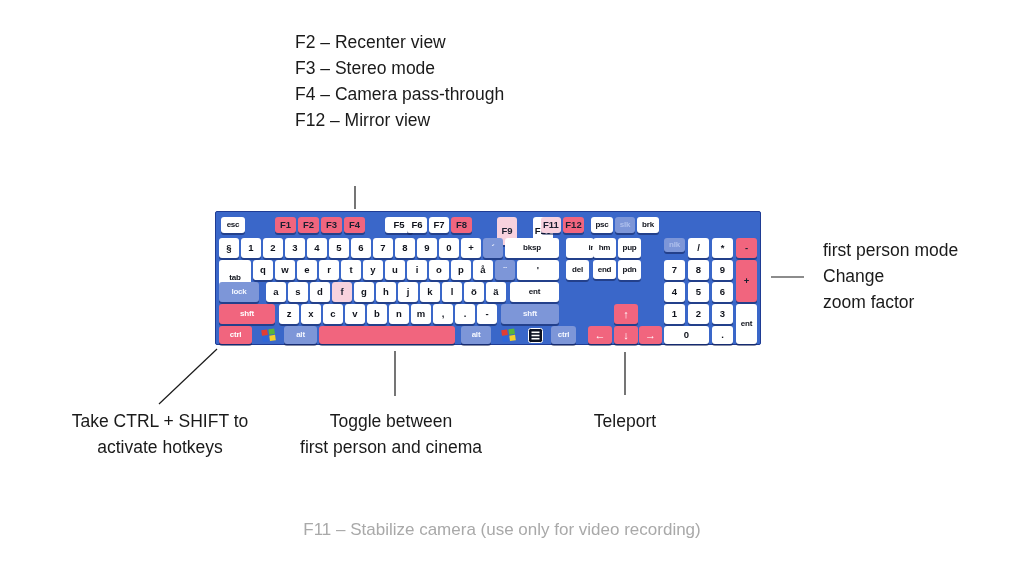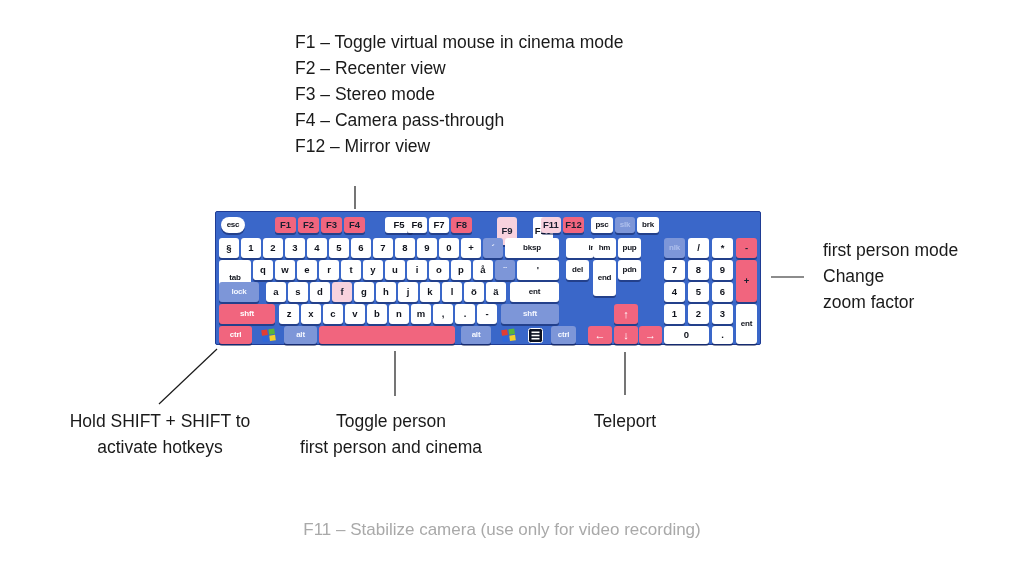--- a/index.html
+++ b/index.html
@@ -35,50 +35,49 @@
   .st-sp{background:var(--pink);}
   .st-win,.st-menu{background:transparent;box-shadow:none;}
   .connectors{position:absolute;left:0;top:0;pointer-events:none;}
 </style>
 </head>
 <body>
 
 <div class="stage">
 
   <div class="note note-hotkeys">
-    <div>F1 – Toggle virtual mouse in cinema mode</div>
     <div>F2 – Recenter view</div>
     <div>F3 – Stereo mode</div>
     <div>F4 – Camera pass-through</div>
     <div>F12 – Mirror view</div>
   </div>
 
   <div class="note note-right">
     <div>first person mode</div>
     <div>Change</div>
     <div>zoom factor</div>
   </div>
 
   <div class="note note-left">
-    <div>Hold SHIFT + SHIFT to</div>
+    <div>Take CTRL + SHIFT to</div>
     <div>activate hotkeys</div>
   </div>
 
   <div class="note note-center">
-    <div>Toggle person</div>
+    <div>Toggle between</div>
     <div>first person and cinema</div>
   </div>
 
   <div class="note note-teleport">Teleport</div>
 
   <div class="note note-footer">F11 – Stabilize camera (use only for video recording)</div>
 
   <div class="kb">
     <div class="kb-inner">
-        <div class="key st-w sm" style="left: 5px; top: 5px; width: 24px; height: 16px; border-radius: 8px;">esc</div>
+        <div class="key st-w sm" style="left: 5px; top: 5px; width: 24px; height: 16px;">esc</div>
         <div class="key st-p" style="left: 59px; top: 5px; width: 21px; height: 16px;">F1</div>
         <div class="key st-p" style="left: 82px; top: 5px; width: 21px; height: 16px;">F2</div>
         <div class="key st-p" style="left: 105px; top: 5px; width: 21px; height: 16px;">F3</div>
         <div class="key st-p" style="left: 128px; top: 5px; width: 21px; height: 16px;">F4</div>
         <div class="key st-w" style="left: 169px; top: 5px; width: 28px; height: 16px;">F5</div>
         <div class="key st-w" style="left: 191px; top: 5px; width: 20px; height: 16px;">F6</div>
         <div class="key st-w" style="left: 213px; top: 5px; width: 20px; height: 16px;">F7</div>
         <div class="key st-p" style="left: 235px; top: 5px; width: 21px; height: 16px;">F8</div>
         <div class="key st-lp" style="left: 281px; top: 5px; width: 20px; height: 28px;">F9</div>
         <div class="key st-w" style="left: 303px; top: 5px; width: 20px; height: 28px; margin-left: 14px;">F10</div>
@@ -97,40 +96,40 @@
         <div class="key st-w" style="left: 157px; top: 26px; width: 20px; height: 20px;">7</div>
         <div class="key st-w" style="left: 179px; top: 26px; width: 20px; height: 20px;">8</div>
         <div class="key st-w" style="left: 201px; top: 26px; width: 20px; height: 20px;">9</div>
         <div class="key st-w" style="left: 223px; top: 26px; width: 20px; height: 20px;">0</div>
         <div class="key st-w" style="left: 245px; top: 26px; width: 20px; height: 20px;">+</div>
         <div class="key st-lb" style="left: 267px; top: 26px; width: 20px; height: 20px;">´</div>
         <div class="key st-w sm" style="left: 289px; top: 26px; width: 54px; height: 20px;">bksp</div>
         <div class="key st-w sm" style="left: 350px; top: 26px; width: 23px; height: 20px; padding-left: 28px;">ins</div>
         <div class="key st-w sm" style="left: 377px; top: 26px; width: 23px; height: 20px;">hm</div>
         <div class="key st-w sm" style="left: 402px; top: 26px; width: 23px; height: 20px;">pup</div>
-        <div class="key st-lbd sm" style="left: 448px; top: 26px; width: 21px; height: 20px;">nlk</div>
+        <div class="key st-lbd sm" style="left: 448px; top: 26px; width: 21px; height: 14px;">nlk</div>
         <div class="key st-w" style="left: 472px; top: 26px; width: 21px; height: 20px;">/</div>
         <div class="key st-w" style="left: 496px; top: 26px; width: 21px; height: 20px;">*</div>
         <div class="key st-p" style="left: 520px; top: 26px; width: 21px; height: 20px;">-</div>
         <div class="key st-w sm" style="left: 3px; top: 48px; width: 32px; height: 36px;">tab</div>
         <div class="key st-w" style="left: 37px; top: 48px; width: 20px; height: 20px;">q</div>
         <div class="key st-w" style="left: 59px; top: 48px; width: 20px; height: 20px;">w</div>
         <div class="key st-w" style="left: 81px; top: 48px; width: 20px; height: 20px;">e</div>
         <div class="key st-w" style="left: 103px; top: 48px; width: 20px; height: 20px;">r</div>
         <div class="key st-w" style="left: 125px; top: 48px; width: 20px; height: 20px;">t</div>
         <div class="key st-w" style="left: 147px; top: 48px; width: 20px; height: 20px;">y</div>
         <div class="key st-w" style="left: 169px; top: 48px; width: 20px; height: 20px;">u</div>
         <div class="key st-w" style="left: 191px; top: 48px; width: 20px; height: 20px;">i</div>
         <div class="key st-w" style="left: 213px; top: 48px; width: 20px; height: 20px;">o</div>
         <div class="key st-w" style="left: 235px; top: 48px; width: 20px; height: 20px;">p</div>
         <div class="key st-w" style="left: 257px; top: 48px; width: 20px; height: 20px;">å</div>
         <div class="key st-lb" style="left: 279px; top: 48px; width: 20px; height: 20px;">¨</div>
         <div class="key st-w" style="left: 301px; top: 48px; width: 42px; height: 20px;">'</div>
         <div class="key st-w sm" style="left: 350px; top: 48px; width: 23px; height: 20px;">del</div>
-        <div class="key st-w sm" style="left: 377px; top: 48px; width: 23px; height: 36px;">end</div>
+        <div class="key st-w sm" style="left: 377px; top: 48px; width: 23px; height: 19px;">end</div>
         <div class="key st-w sm" style="left: 402px; top: 48px; width: 23px; height: 20px;">pdn</div>
         <div class="key st-w" style="left: 448px; top: 48px; width: 21px; height: 20px;">7</div>
         <div class="key st-w" style="left: 472px; top: 48px; width: 21px; height: 20px;">8</div>
         <div class="key st-w" style="left: 496px; top: 48px; width: 21px; height: 20px;">9</div>
         <div class="key st-p" style="left: 520px; top: 48px; width: 21px; height: 42px;">+</div>
         <div class="key st-lb sm" style="left: 3px; top: 70px; width: 40px; height: 20px;">lock</div>
         <div class="key st-w" style="left: 50px; top: 70px; width: 20px; height: 20px;">a</div>
         <div class="key st-w" style="left: 72px; top: 70px; width: 20px; height: 20px;">s</div>
         <div class="key st-w" style="left: 94px; top: 70px; width: 20px; height: 20px;">d</div>
         <div class="key st-lp" style="left: 116px; top: 70px; width: 20px; height: 20px;">f</div>

